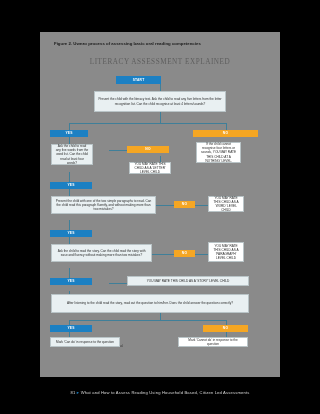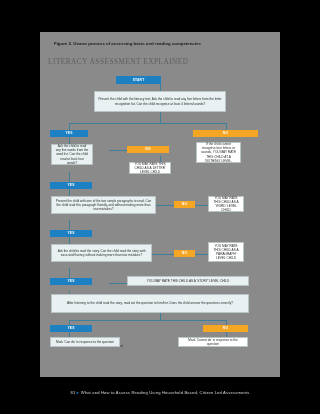--- a/index.html
+++ b/index.html
@@ -24,20 +24,21 @@
     padding: 6px 8px 4px 8px;
   }
   .fig-title {
     font-size: 4.3px;
     font-weight: bold;
     color: #1b1b1b;
     letter-spacing: 0.02px;
     margin: 3px 0 0 6px;
   }
   .fig-heading {
+    text-align: center;
     font-size: 7.2px;
     color: #5e5e5e;
     letter-spacing: 0.55px;
     margin-top: 12px;
     font-family: "Liberation Serif", serif;
   }
   .chart {
     position: relative;
     width: 224px;
     height: 268px;

